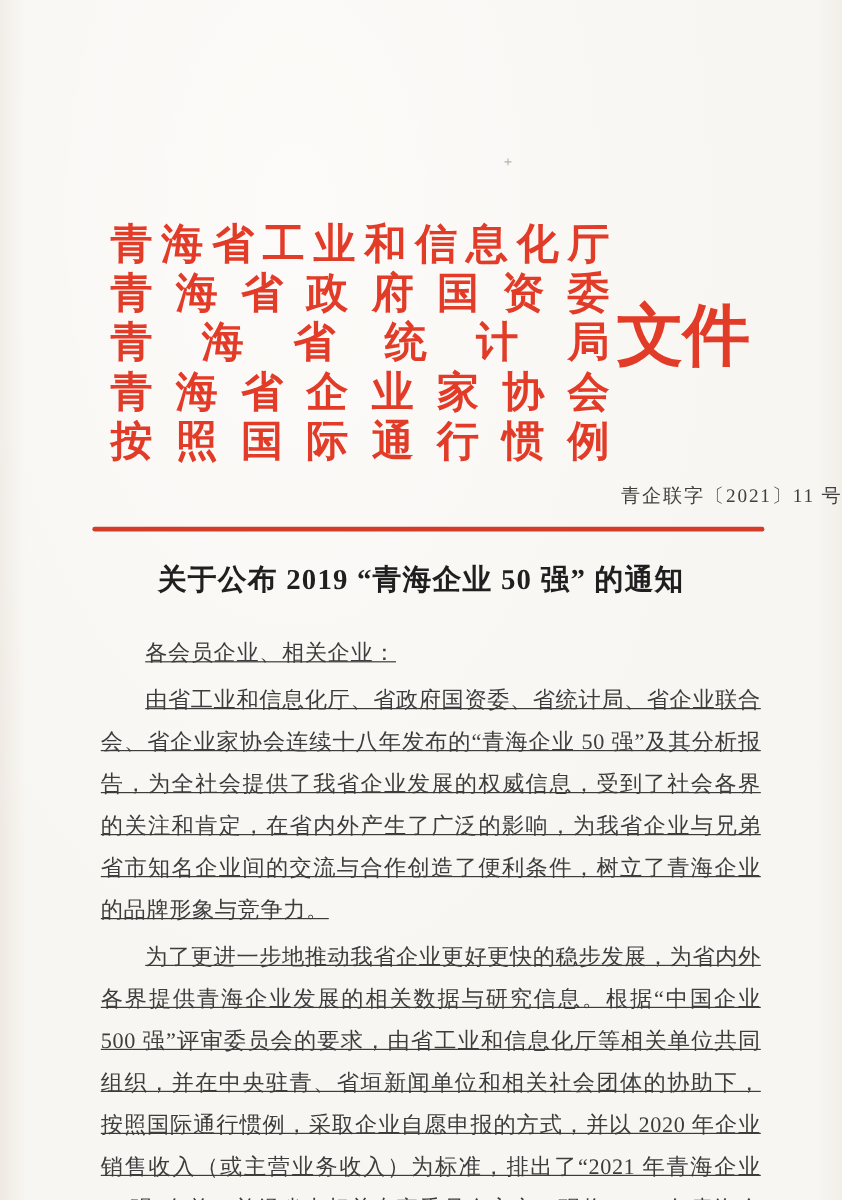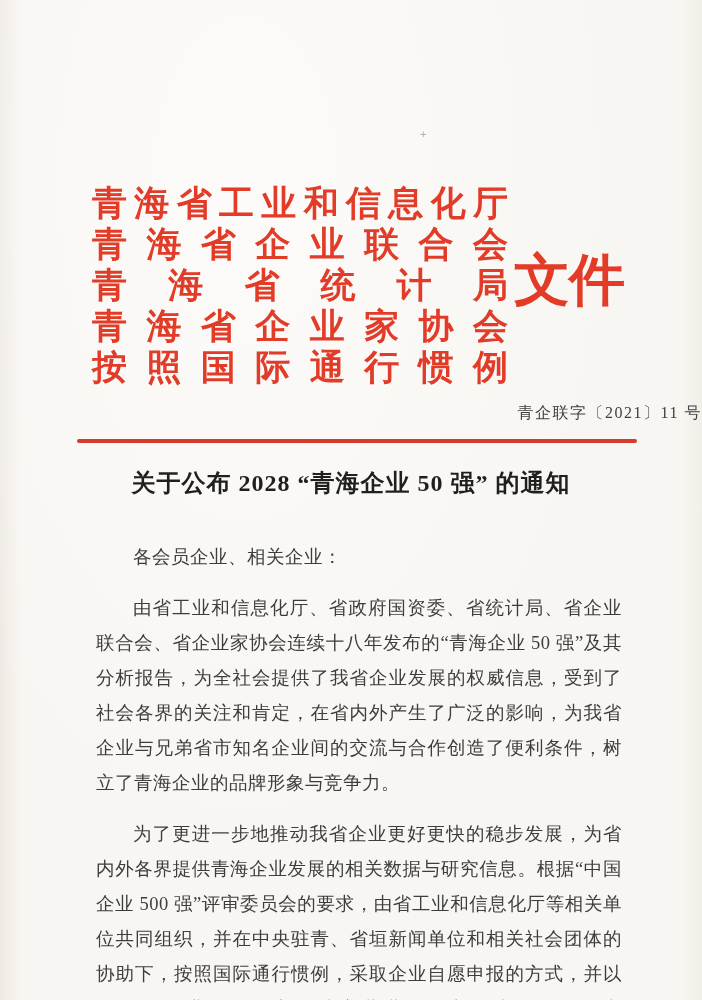--- a/index.html
+++ b/index.html
@@ -89,53 +89,53 @@
     top: 524px;
     width: 558px;
     font-size: 18.5px;
     line-height: 35px;
     color: #3d3d3d;
     text-align: justify;
     text-justify: inter-ideograph;
     letter-spacing: 0.5px;
   }
   .salutation { text-indent: 0; }
-  .para { text-indent: 2em; margin: 16px; }
+  .para { text-indent: 2em; margin: 4px; text-decoration: underline; }
   
   .reg-mark {
     position: absolute;
     left: 420px;
     top: 128px;
     font-size: 11px;
     color: #b9b4ac;
     font-family: "DejaVu Sans Mono", monospace;
   }
 </style>
 </head>
 <body>
 
 <div class="paper">
 
   <span class="reg-mark">+</span>
 
   <div class="letterhead">
     <div class="agency-line">青海省工业和信息化厅</div>
-    <div class="agency-line">青海省企业联合会</div>
+    <div class="agency-line">青海省政府国资委</div>
     <div class="agency-line">青海省统计局</div>
     <div class="agency-line">青海省企业家协会</div>
     <div class="agency-line">按照国际通行惯例</div>
   </div>
 
   <div class="doc-type">文件</div>
 
   <div class="ref-number">青企联字〔2021〕11 号</div>
 
   <div class="red-rule"></div>
 
-  <div class="doc-title">关于公布 2028 “青海企业 50 强” 的通知</div>
+  <div class="doc-title">关于公布 2019 “青海企业 50 强” 的通知</div>
 
   <div class="doc-body">
     <p class="para salutation">各会员企业、相关企业：</p>
     <p class="para">由省工业和信息化厅、省政府国资委、省统计局、省企业联合会、省企业家协会连续十八年发布的“青海企业 50 强”及其分析报告，为全社会提供了我省企业发展的权威信息，受到了社会各界的关注和肯定，在省内外产生了广泛的影响，为我省企业与兄弟省市知名企业间的交流与合作创造了便利条件，树立了青海企业的品牌形象与竞争力。</p>
     <p class="para">为了更进一步地推动我省企业更好更快的稳步发展，为省内外各界提供青海企业发展的相关数据与研究信息。根据“中国企业 500 强”评审委员会的要求，由省工业和信息化厅等相关单位共同组织，并在中央驻青、省垣新闻单位和相关社会团体的协助下，按照国际通行惯例，采取企业自愿申报的方式，并以 2020 年企业销售收入（或主营业务收入）为标准，排出了“2021 年青海企业 50 强”名单。并经省内相关专家委员会审定，现将“2021 年青海企业 50 强”名单予以</p>
   </div>
 
 </div>
 
 </body></html>

